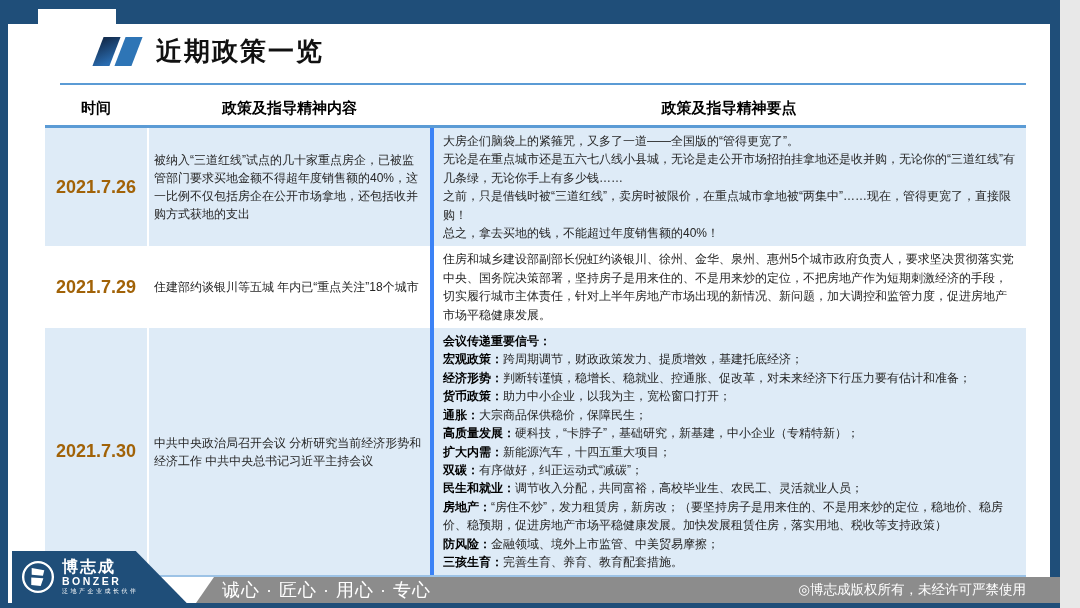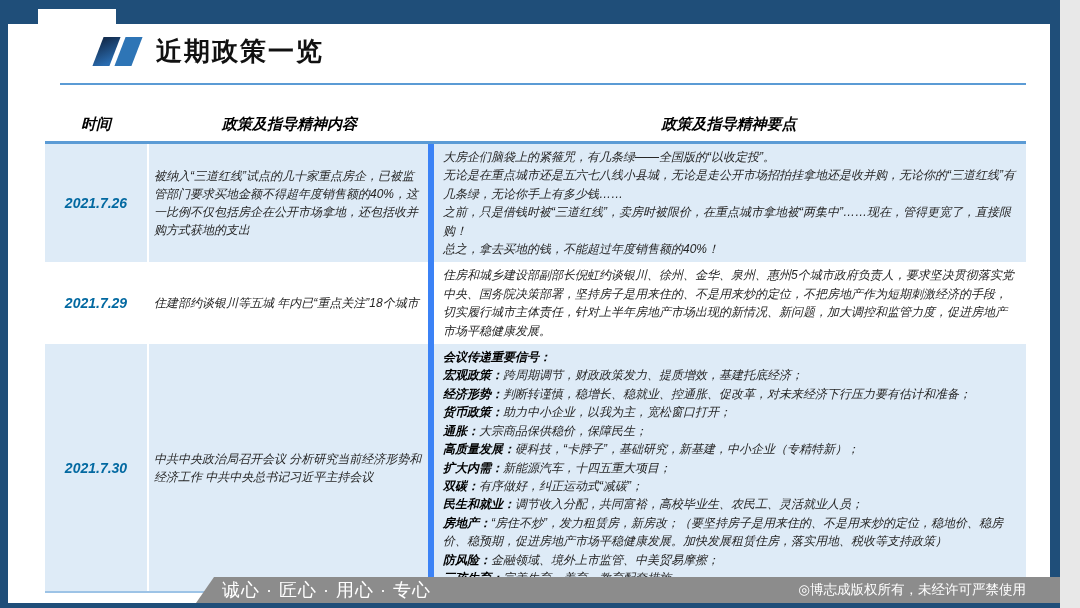--- a/index.html
+++ b/index.html
@@ -16,37 +16,37 @@
   
   .title-row{position:absolute;top:34px;left:98px;display:flex;align-items:center;}
   .logo-bars{display:inline-flex;margin-right:14px;}
   .logo-bars i{display:inline-block;width:17px;height:29px;transform:skewX(-21deg);margin-right:5px;}
   .logo-bars .b1{background:linear-gradient(150deg,#142f52 10%,#2a6cb0 90%);}
   .logo-bars .b2{background:#2E75B6;}
   .page-title{font-size:26px;font-weight:bold;color:#111;letter-spacing:2px;}
   .title-rule{position:absolute;top:83px;left:60px;width:966px;height:2px;background:#5B9BD5;}
 
   
-  .policy-table{position:absolute;top:108px;left:45px;width:981px;font-style:italic;}
+  .policy-table{position:absolute;top:92px;left:45px;width:981px;}
   .t-header{display:flex;height:33px;align-items:center;}
   .t-header .h{font-size:15px;font-weight:bold;color:#000;text-align:center;}
   .h-date{flex:0 0 102px;}
   .h-content{flex:0 0 285px;}
   .h-points{flex:1 1 auto;}
   .t-body{border-top:3px solid #5B9BD5;border-bottom:2px solid #9DC3E6;}
   .t-row{display:flex;}
   .t-row.alt{background:#DEEBF7;}
   .t-row.plain{background:#ffffff;}
   .r1{min-height:100px;}
   .r2{min-height:57px;}
   .r3{min-height:241px;}
   .c-date{flex:0 0 102px;display:flex;align-items:center;justify-content:center;
-          font-size:14px;font-weight:bold;color:#0369a1;border-right:2px solid #fff;}
+          font-size:18px;font-weight:bold;color:#a16207;border-right:2px solid #fff;}
   .c-content{flex:0 0 285px;display:flex;flex-direction:column;justify-content:center;
-          font-size:12px;line-height:18px;color:#262626;padding:4px 5px;border-right:6px solid #3b82f6;box-sizing:border-box;}
+          font-size:12px;line-height:18px;color:#262626;padding:4px 5px;border-right:4px solid #3b82f6;box-sizing:border-box;}
   .c-points{flex:1 1 auto;display:flex;flex-direction:column;justify-content:center;
           font-size:12px;line-height:18.4px;color:#262626;padding:4px 9px;box-sizing:border-box;}
   .point-line{margin:0;}
   .pl-label{font-weight:bold;color:#000;text-align:right;}
 
   
   .footer-gray{position:absolute;left:196px;top:577px;width:874px;height:26px;background:#8C8C8C;
           clip-path:polygon(18px 0,100% 0,100% 100%,0 100%);display:flex;align-items:center;}
   .slogan{color:#ffffff;font-size:18px;letter-spacing:1px;margin-left:26px;}
   .copyright{color:#ffffff;font-size:13.5px;margin-left:auto;margin-right:44px;}
@@ -83,21 +83,21 @@
       <div class="h h-date">时间</div>
       <div class="h h-content">政策及指导精神内容</div>
       <div class="h h-points">政策及指导精神要点</div>
     </div>
     <div class="t-body">
 
       <div class="t-row alt r1">
         <div class="c-date">2021.7.26</div>
         <div class="c-content">被纳入“三道红线”试点的几十家重点房企，已被监管部门要求买地金额不得超年度销售额的40%，这一比例不仅包括房企在公开市场拿地，还包括收并购方式获地的支出</div>
         <div class="c-points">
-            <div class="point-line">大房企们脑袋上的紧箍咒，有几条绿——全国版的“以收定投”。</div>
+            <div class="point-line">大房企们脑袋上的紧箍咒，又多了一道——全国版的“管得更宽了”。</div>
             <div class="point-line">无论是在重点城市还是五六七八线小县城，无论是走公开市场招拍挂拿地还是收并购，无论你的“三道红线”有几条绿，无论你手上有多少钱……</div>
             <div class="point-line">之前，只是借钱时被“三道红线”，卖房时被限价，在重点城市拿地被“两集中”……现在，管得更宽了，直接限购！</div>
             <div class="point-line">总之，拿去买地的钱，不能超过年度销售额的40%！</div>
           </div>
       </div>
 
       <div class="t-row plain r2">
         <div class="c-date">2021.7.29</div>
         <div class="c-content">住建部约谈银川等五城 年内已“重点关注”18个城市</div>
         <div class="c-points">
@@ -124,14 +124,26 @@
           </div>
       </div>
 
     </div>
   </div>
 
   <div class="footer-gray">
     <span class="slogan">诚心 · 匠心 · 用心 · 专心</span>
     <span class="copyright">◎博志成版权所有，未经许可严禁使用</span>
   </div>
+  <div class="footer-logo">
+    <svg class="logo-circle" viewBox="0 0 40 40">
+      <circle cx="20" cy="20" r="16.5" fill="none" stroke="#ffffff" stroke-width="2.6"></circle>
+      <path d="M13 10 L27 12.5 L25.5 18.5 L13 17.5 Z" fill="#ffffff"></path>
+      <path d="M12.5 20.5 L26 21.5 L23 30 L12.5 29 Z" fill="#ffffff"></path>
+    </svg>
+    <div class="logo-text">
+      <div class="brand-cn">博志成</div>
+      <div class="brand-en">BONZER</div>
+      <div class="brand-tagline">泛地产企业成长伙伴</div>
+    </div>
+  </div>
 
 </div>
 
 </body></html>

